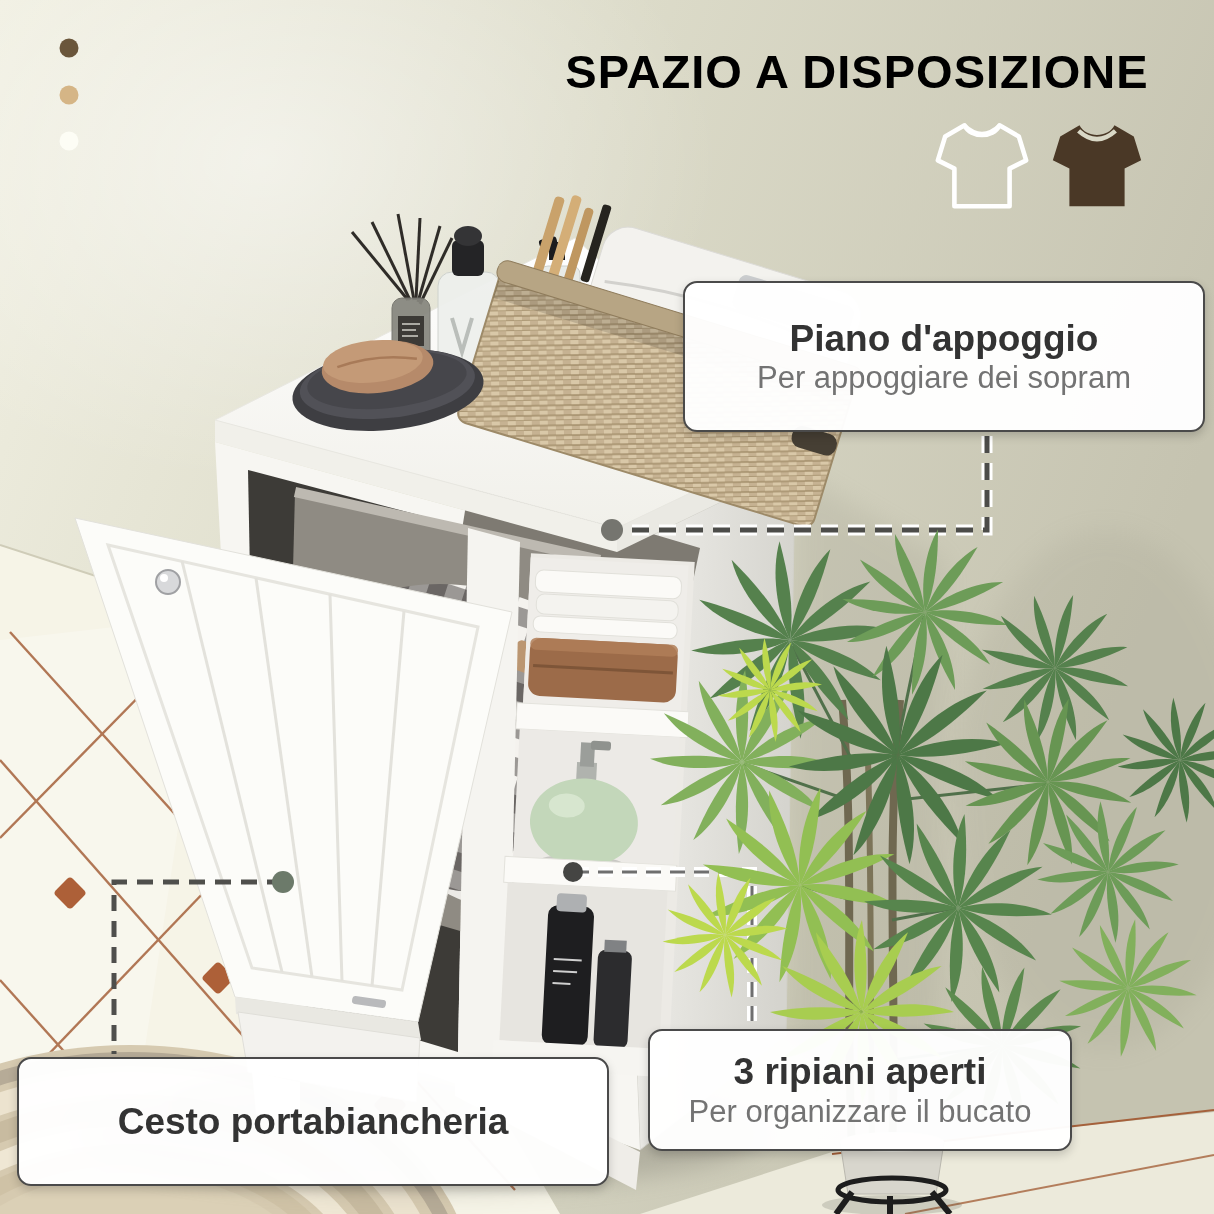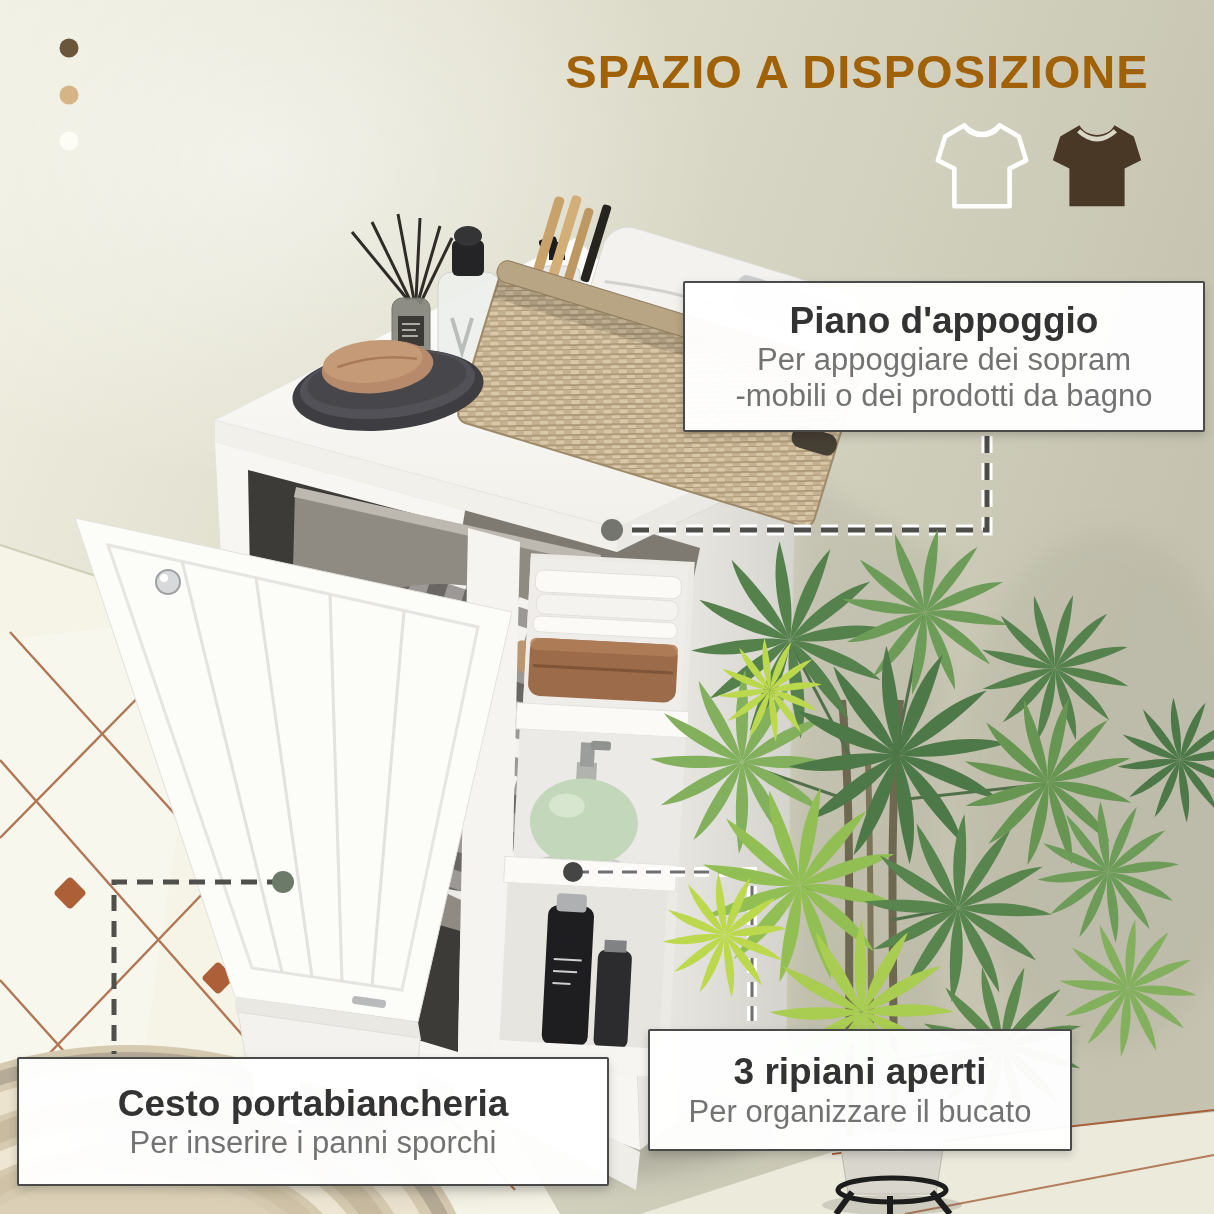--- a/index.html
+++ b/index.html
@@ -1,22 +1,22 @@
 <!DOCTYPE html>
 <html><head>
 <meta charset="utf-8">
 <style>
   html,body{margin:0;padding:0;background:#e8e6d8;}
   .stage{position:relative;width:1214px;height:1214px;overflow:hidden;
          font-family:"Liberation Sans", sans-serif;background:#dedcca;}
   .scene{position:absolute;left:0;top:0;width:1214px;height:1214px;display:block;}
   .page-title{position:absolute;left:500px;top:44px;width:714px;text-align:center;
-      font-size:47px;font-weight:700;color:#a16207;letter-spacing:1px;white-space:nowrap;}
+      font-size:47px;font-weight:700;color:#000000;letter-spacing:1px;white-space:nowrap;}
   .callout{position:absolute;background:rgba(255,255,255,.97);border:2.5px solid #4a4a4a;
-      border-radius:2px;text-align:center;box-shadow:0 4px 10px rgba(0,0,0,.18);
+      border-radius:14px;text-align:center;box-shadow:0 4px 10px rgba(0,0,0,.18);
       display:flex;flex-direction:column;justify-content:center;align-items:center;
       padding:6px 6px;box-sizing:border-box;}
   .callout .t{font-weight:700;font-size:37px;color:#333;line-height:1.18;white-space:nowrap;}
   .callout .s{font-size:31px;color:#737373;line-height:1.16;white-space:nowrap;}
   #box-piano{left:683px;top:281px;width:522px;height:151px;}
   #box-cesto{left:17px;top:1057px;width:592px;height:129px;}
   #box-ripiani{left:648px;top:1029px;width:424px;height:122px;}
 </style>
 </head>
 <body>
@@ -322,26 +322,24 @@
     <path d="M31,8 L10,20 L2,46 L20,55 L20,96 L80,96 L80,55 L98,46 L90,20 L69,8 C62,22 38,22 31,8 Z" fill="#4a3826"></path>
     <path d="M30,14 Q50,32 70,14" fill="none" stroke="#d9d8c6" stroke-width="5"></path>
   </g>
 </svg>
 
 <div class="page-title">SPAZIO A DISPOSIZIONE</div>
 
 <div class="callout" id="box-piano">
   <div class="t">Piano d'appoggio</div>
   <div class="s">Per appoggiare dei sopram</div>
-  <div class="s">-mobili o dei prodotti da bagno</div>
 </div>
 
 <div class="callout" id="box-cesto">
   <div class="t">Cesto portabiancheria</div>
-  <div class="s">Per inserire i panni sporchi</div>
 </div>
 
 <div class="callout" id="box-ripiani">
   <div class="t">3 ripiani aperti</div>
   <div class="s">Per organizzare il bucato</div>
 </div>
 
 </div>
 
 </body></html>

